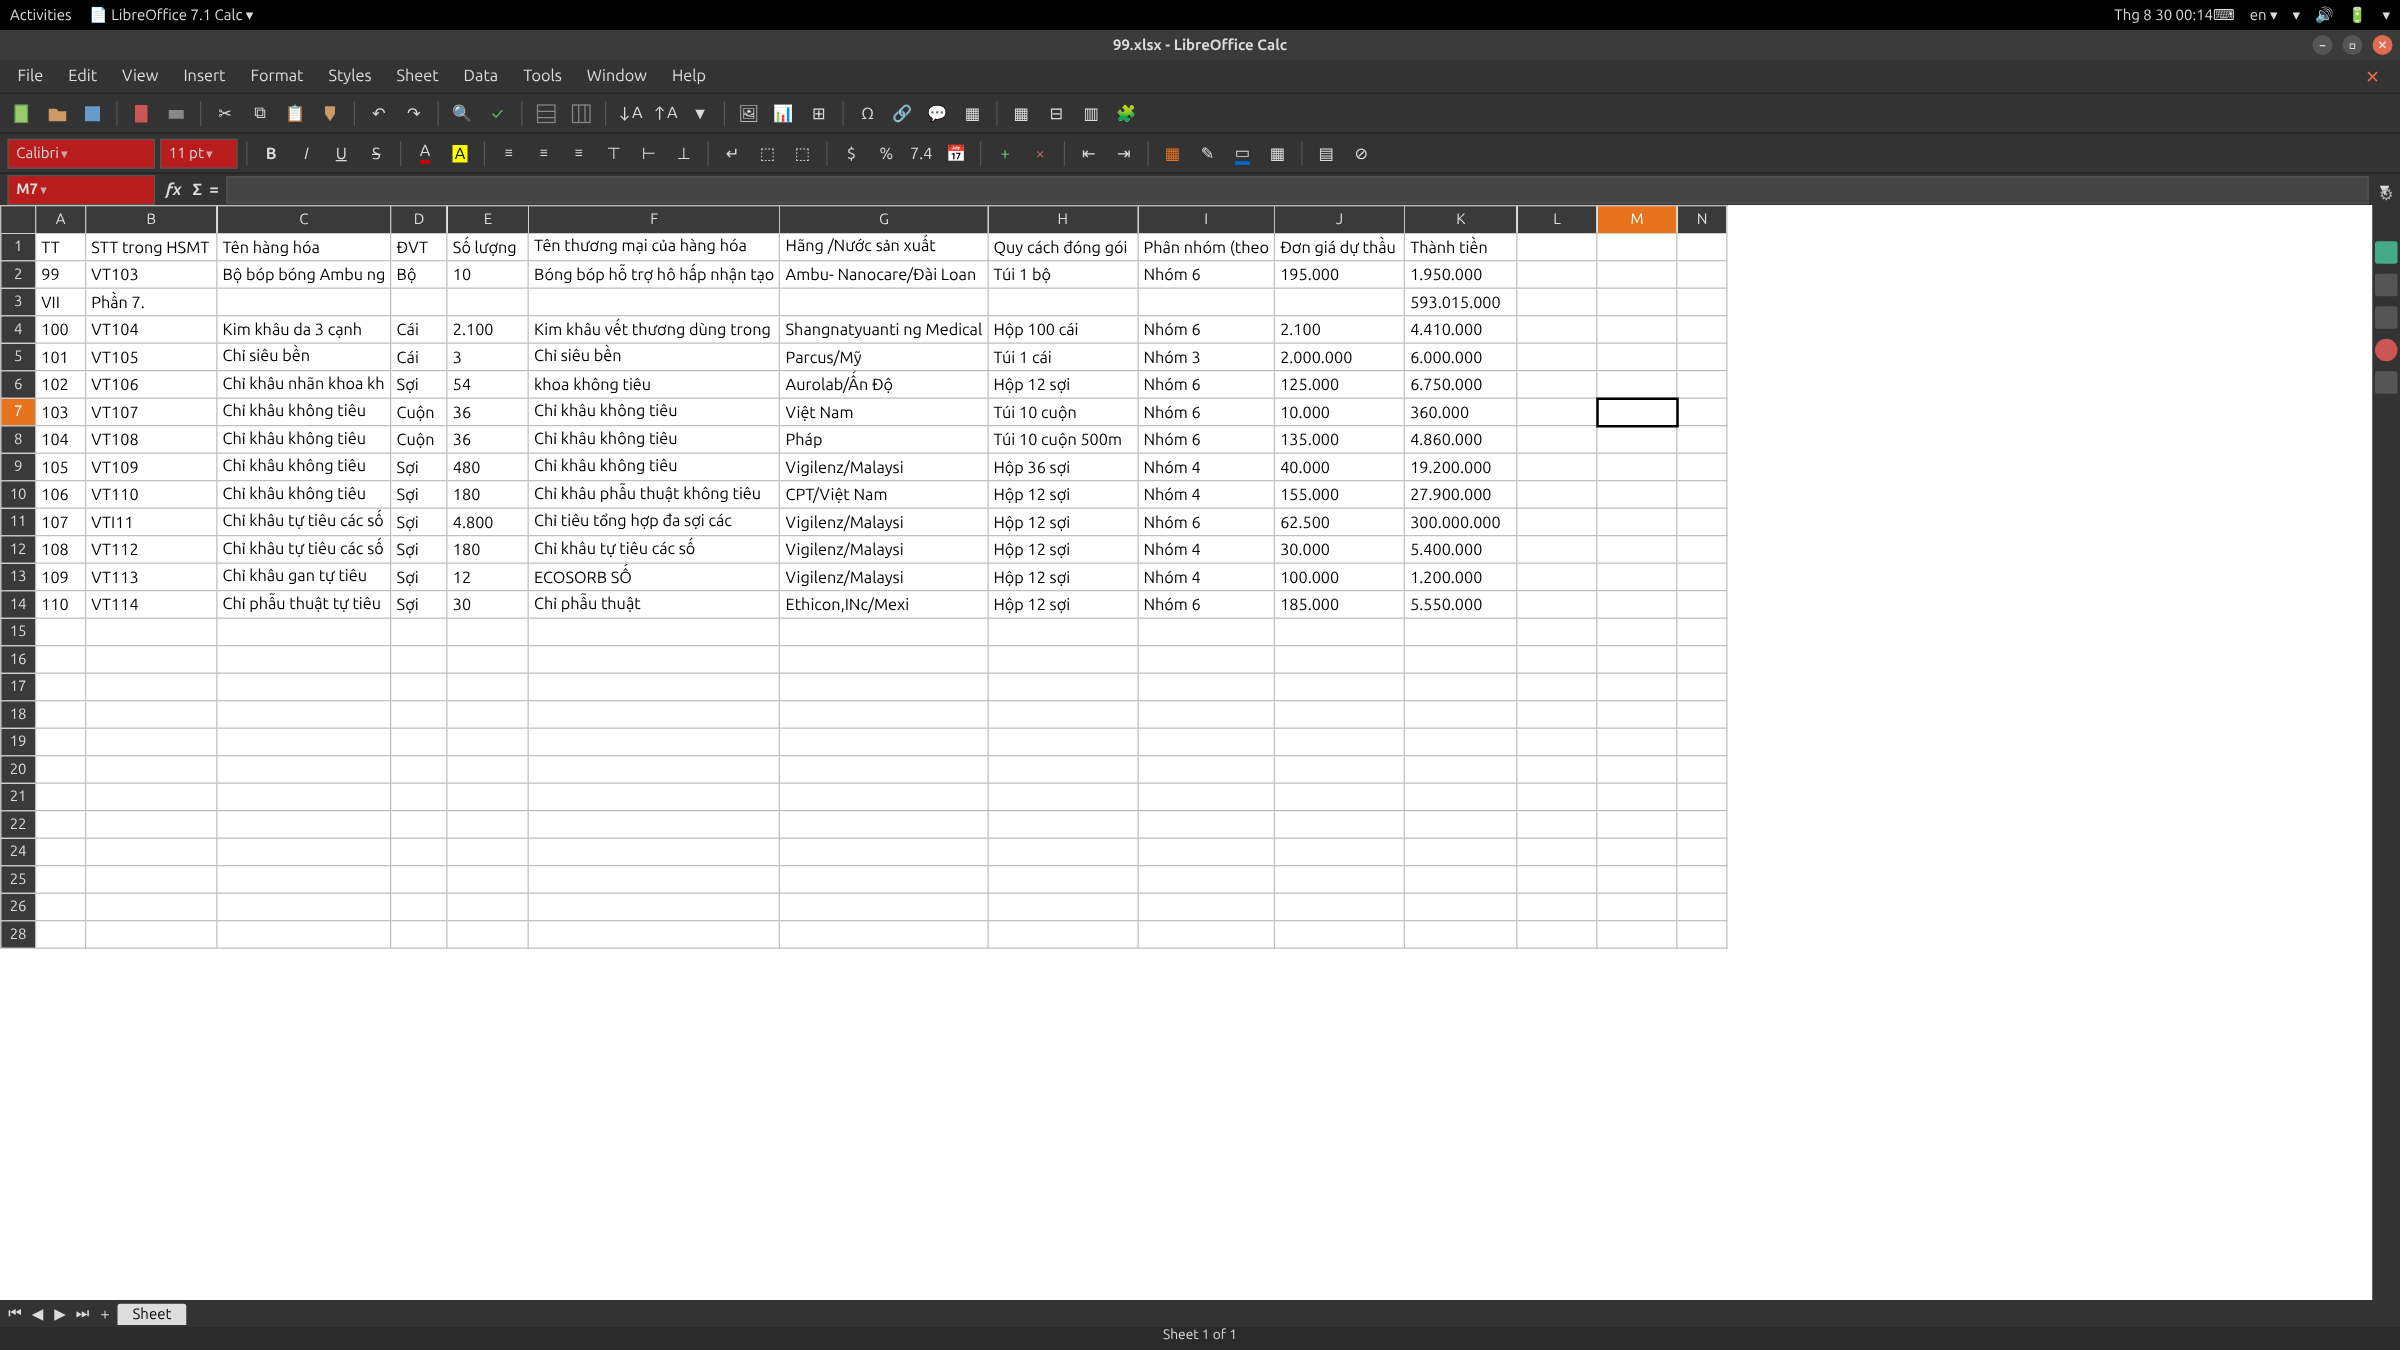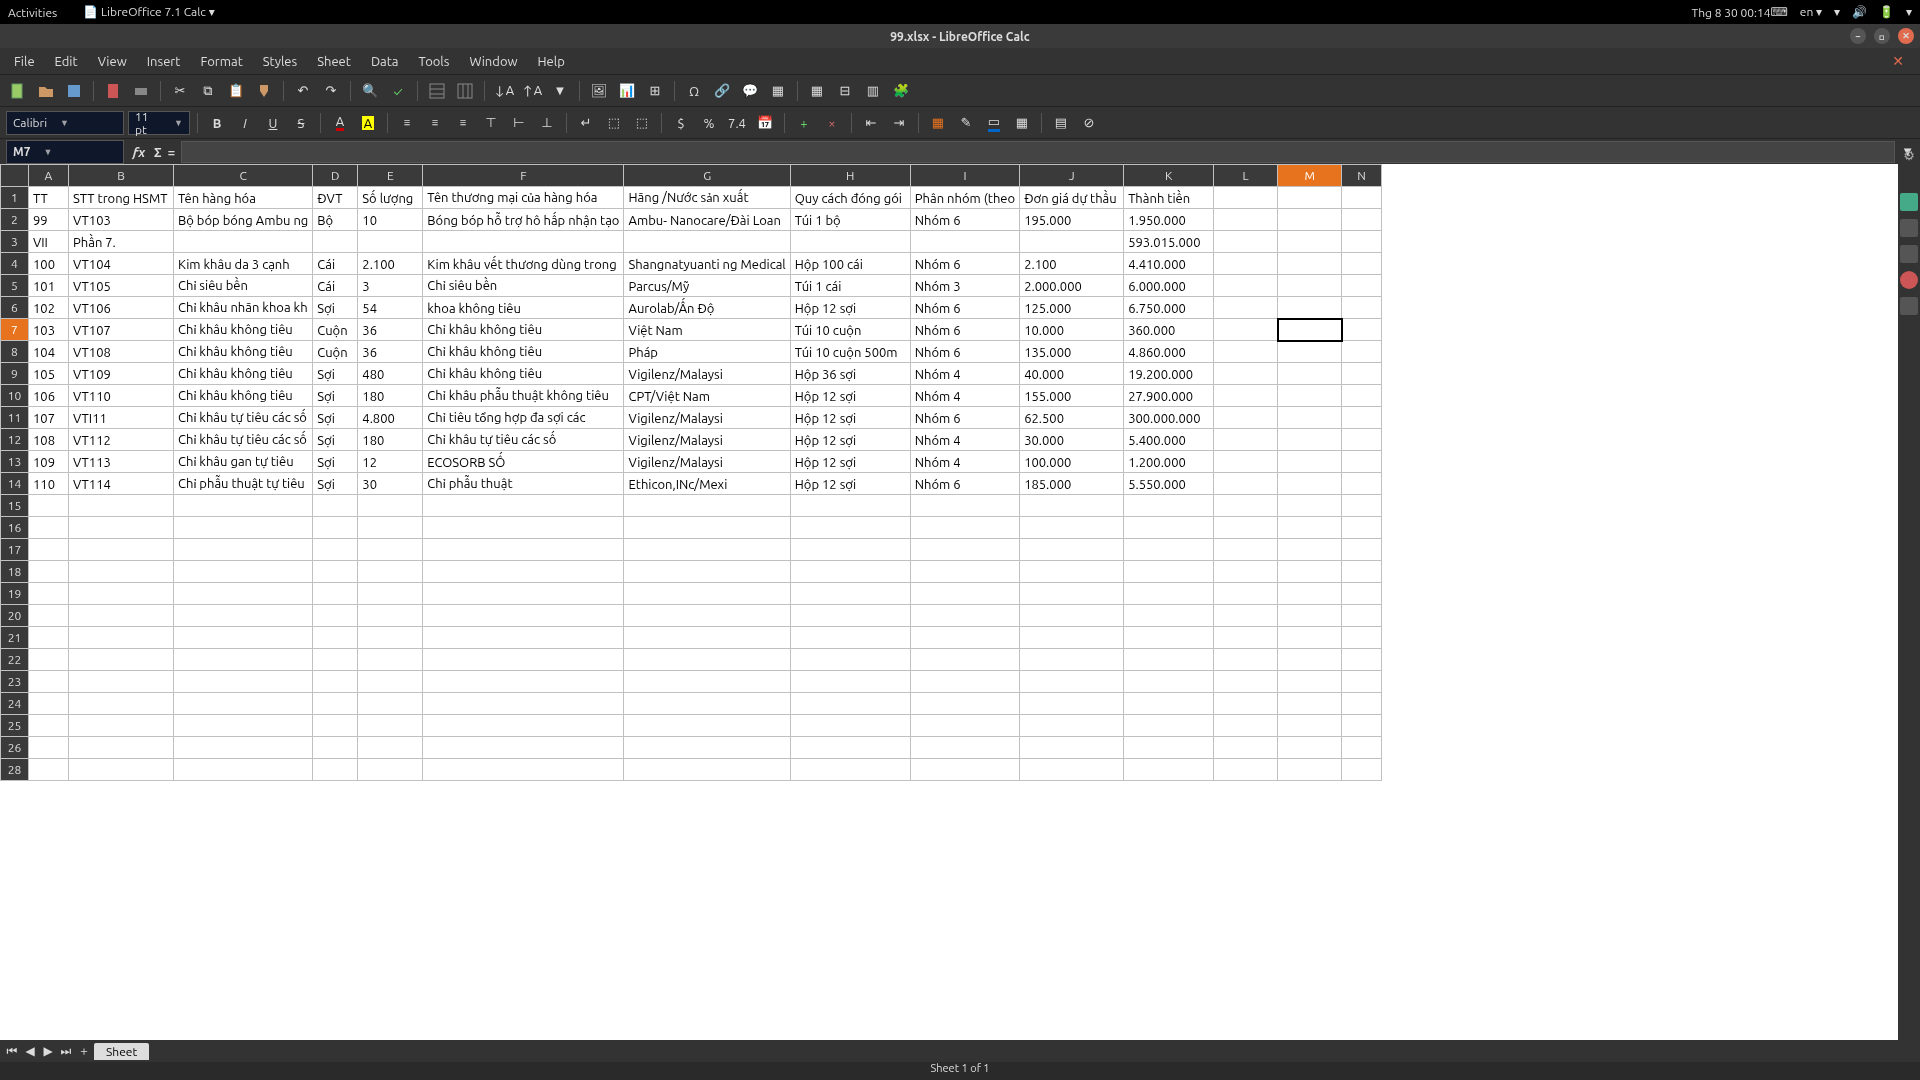--- a/index.html
+++ b/index.html
@@ -12,37 +12,37 @@
     --row-header:#404040;
     --selected:#e8731e;
     --grid:#c0c0c0;
     --text-light:#dcdcdc;
     --text-dark:#000;
   }
   *{box-sizing:border-box;font-family:Ubuntu,Calibri,sans-serif;}
   html,body{margin:0;padding:0;height:100%;background:var(--bg-dark);color:var(--text-light);font-size:13px;overflow:hidden;}
   
   .gnome{height:24px;background:var(--bg-black);display:flex;align-items:center;padding:0 8px;font-size:12px;}
-  .gnome .left,.gnome .center,.gnome .right{display:flex;align-items:center;gap:26px;}
+  .gnome .left,.gnome .center,.gnome .right{display:flex;align-items:center;gap:14px;}
   .gnome .center{flex:1;justify-content:flex-end;}
   .gnome .right{gap:12px;}
   
   .win-title{height:24px;background:#3a3a3a;display:flex;align-items:center;justify-content:center;font-weight:bold;font-size:12px;position:relative;}
   .win-btns{position:absolute;right:6px;display:flex;gap:8px;}
   .win-btn{width:16px;height:16px;border-radius:50%;background:#555;display:flex;align-items:center;justify-content:center;font-size:9px;}
   
   .menu{height:26px;background:var(--bg-toolbar);display:flex;align-items:center;padding:0 4px;font-size:13px;position:relative;}
   .menu span{padding:4px 10px;cursor:default;}
   .menu .close-x{position:absolute;right:6px;color:#e06b4f;font-size:14px;}
   
   .toolbar{height:32px;background:var(--bg-toolbar);display:flex;align-items:center;padding:0 6px;gap:4px;border-top:1px solid #222;}
   .tbtn{width:24px;height:24px;display:flex;align-items:center;justify-content:center;border-radius:3px;}
   .tbtn svg{width:16px;height:16px;}
   .tsep{width:1px;height:20px;background:#555;margin:0 3px;}
-  .combo{background:#0f172a;border:1px solid #555;height:24px;display:flex;align-items:center;padding:0 6px;font-size:12px;gap:13px;}
+  .combo{background:#b91c1c;border:1px solid #555;height:24px;display:flex;align-items:center;padding:0 6px;font-size:12px;gap:0;}
   .combo .dd{font-size:9px;opacity:.7;}
   
   .namebar{height:26px;background:var(--bg-toolbar);display:flex;align-items:center;padding:0 6px;gap:6px;border-top:1px solid #222;font-weight:bold;}
   .namebox{width:118px;}
   .fx{font-style:italic;width:18px;text-align:center;}
   .formula-input{flex:1;background:#444;border:1px solid #555;height:22px;}
   
   .workspace{position:absolute;top:164px;bottom:40px;left:0;right:22px;display:flex;}
   .sheet-wrap{flex:1;overflow:hidden;background:#fff;position:relative;}
   table.sheet{border-collapse:collapse;table-layout:fixed;}
@@ -660,37 +660,20 @@
             <td></td>
             <td></td>
             <td></td>
             <td></td>
             <td></td>
             <td></td>
             <td></td>
             <td></td>
           </tr>
           <tr>
-            <th>23</th>
-            <td></td>
-            <td></td>
-            <td></td>
-            <td></td>
-            <td></td>
-            <td></td>
-            <td></td>
-            <td></td>
-            <td></td>
-            <td></td>
-            <td></td>
-            <td></td>
-            <td></td>
-            <td></td>
-          </tr>
-          <tr>
             <th>24</th>
             <td></td>
             <td></td>
             <td></td>
             <td></td>
             <td></td>
             <td></td>
             <td></td>
             <td></td>
             <td></td>

